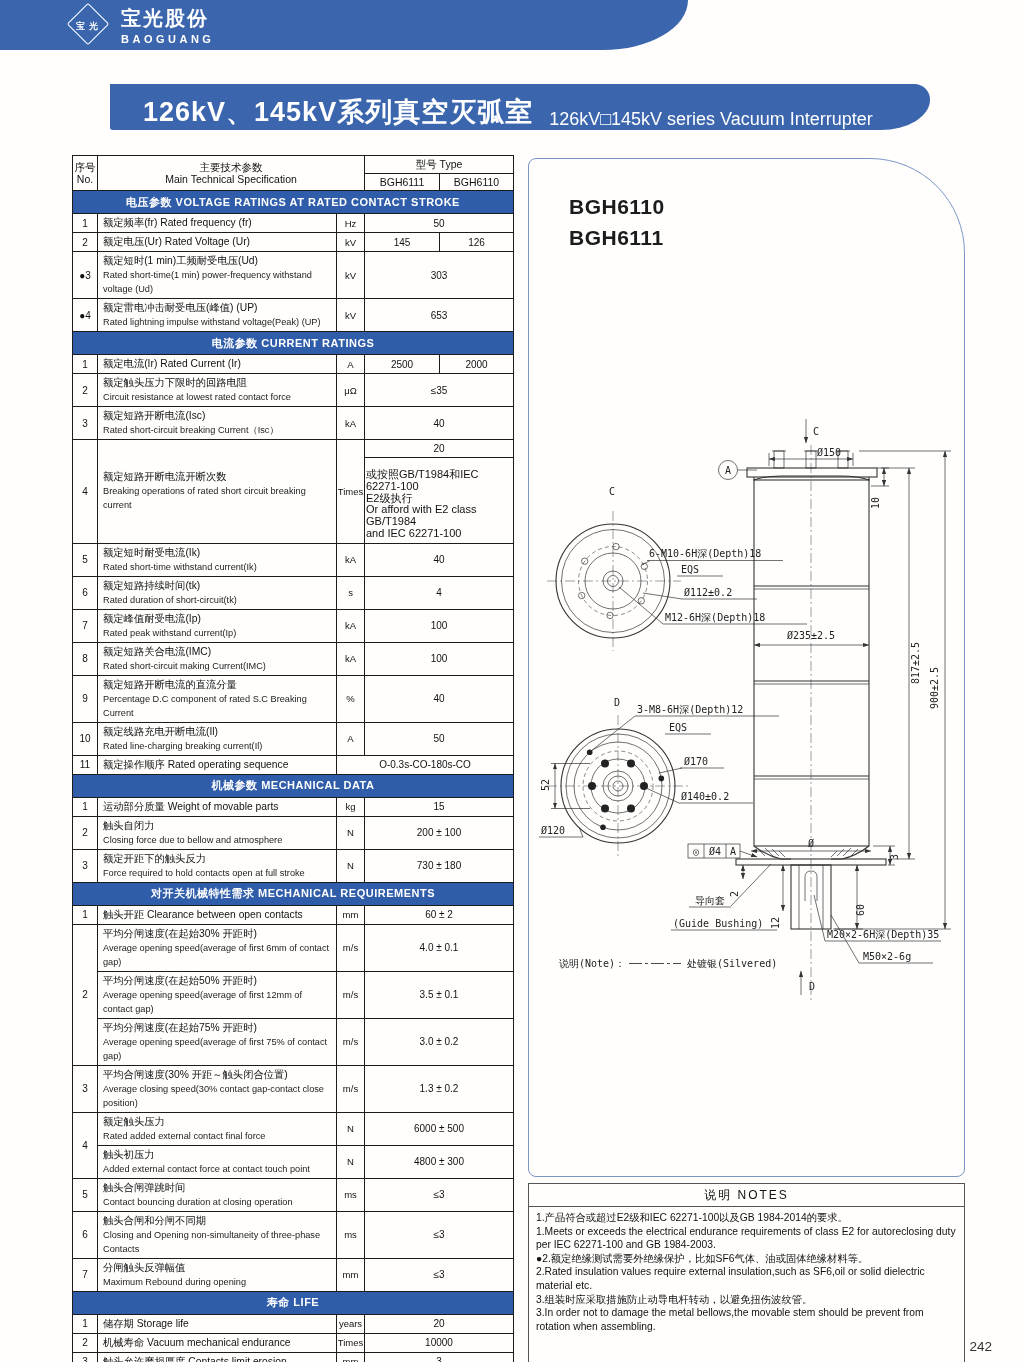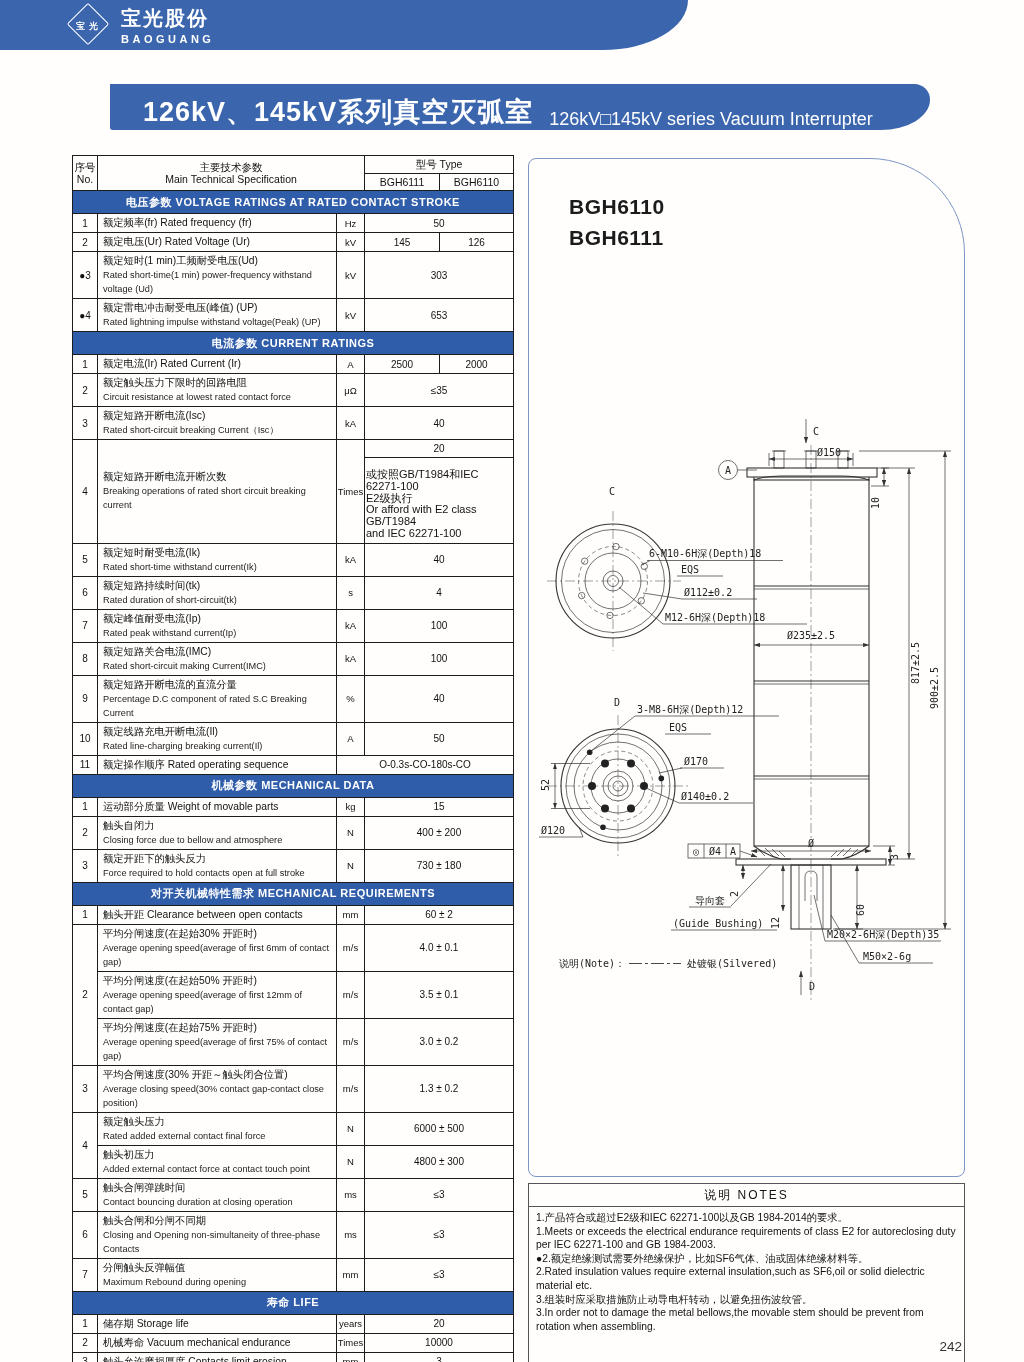--- a/index.html
+++ b/index.html
@@ -58,21 +58,21 @@
   .dim { stroke:#333; stroke-width:0.7; fill:none; }
   .hole { fill:#222; }
 
   
   .notesbox { position:absolute; left:528px; top:1183px; width:437px; height:198px;
               border:1.5px solid #555; background:#fffefd; }
   .notes-title { border-bottom:1.5px solid #555; text-align:center; font-size:12px;
                  padding:3px 0 2px; color:#111; letter-spacing:2px; }
   .notes-body { padding:4px 7px; font-size:10.3px; line-height:13.6px; color:#111; }
 
-  .pagenum { position:absolute; right:62px; top:1339px; font-size:13.5px; color:#333; }
+  .pagenum { position:absolute; right:32px; top:1339px; font-size:13.5px; color:#333; }
 </style>
 </head>
 <body>
 
 <div id="page">
 
   <div class="topband">
     <div class="logo-diamond">
       <span class="dia"></span>
       <span class="dia-txt">宝光</span>
@@ -268,21 +268,21 @@
             <td class="un">kg</td>
             <td class="va" colspan="2">15</td>
           </tr>
           <tr>
             <td class="no">2</td>
             <td class="sp">
               <div class="t1">触头自闭力</div>
               <div class="t2">Closing force due to bellow and atmosphere</div>
             </td>
             <td class="un">N</td>
-            <td class="va" colspan="2">400 ± 200</td>
+            <td class="va" colspan="2">200 ± 100</td>
           </tr>
           <tr>
             <td class="no">3</td>
             <td class="sp">
               <div class="t1">额定开距下的触头反力</div>
               <div class="t2">Force required to hold contacts open at full stroke</div>
             </td>
             <td class="un">N</td>
             <td class="va" colspan="2">730 ± 180</td>
           </tr>

